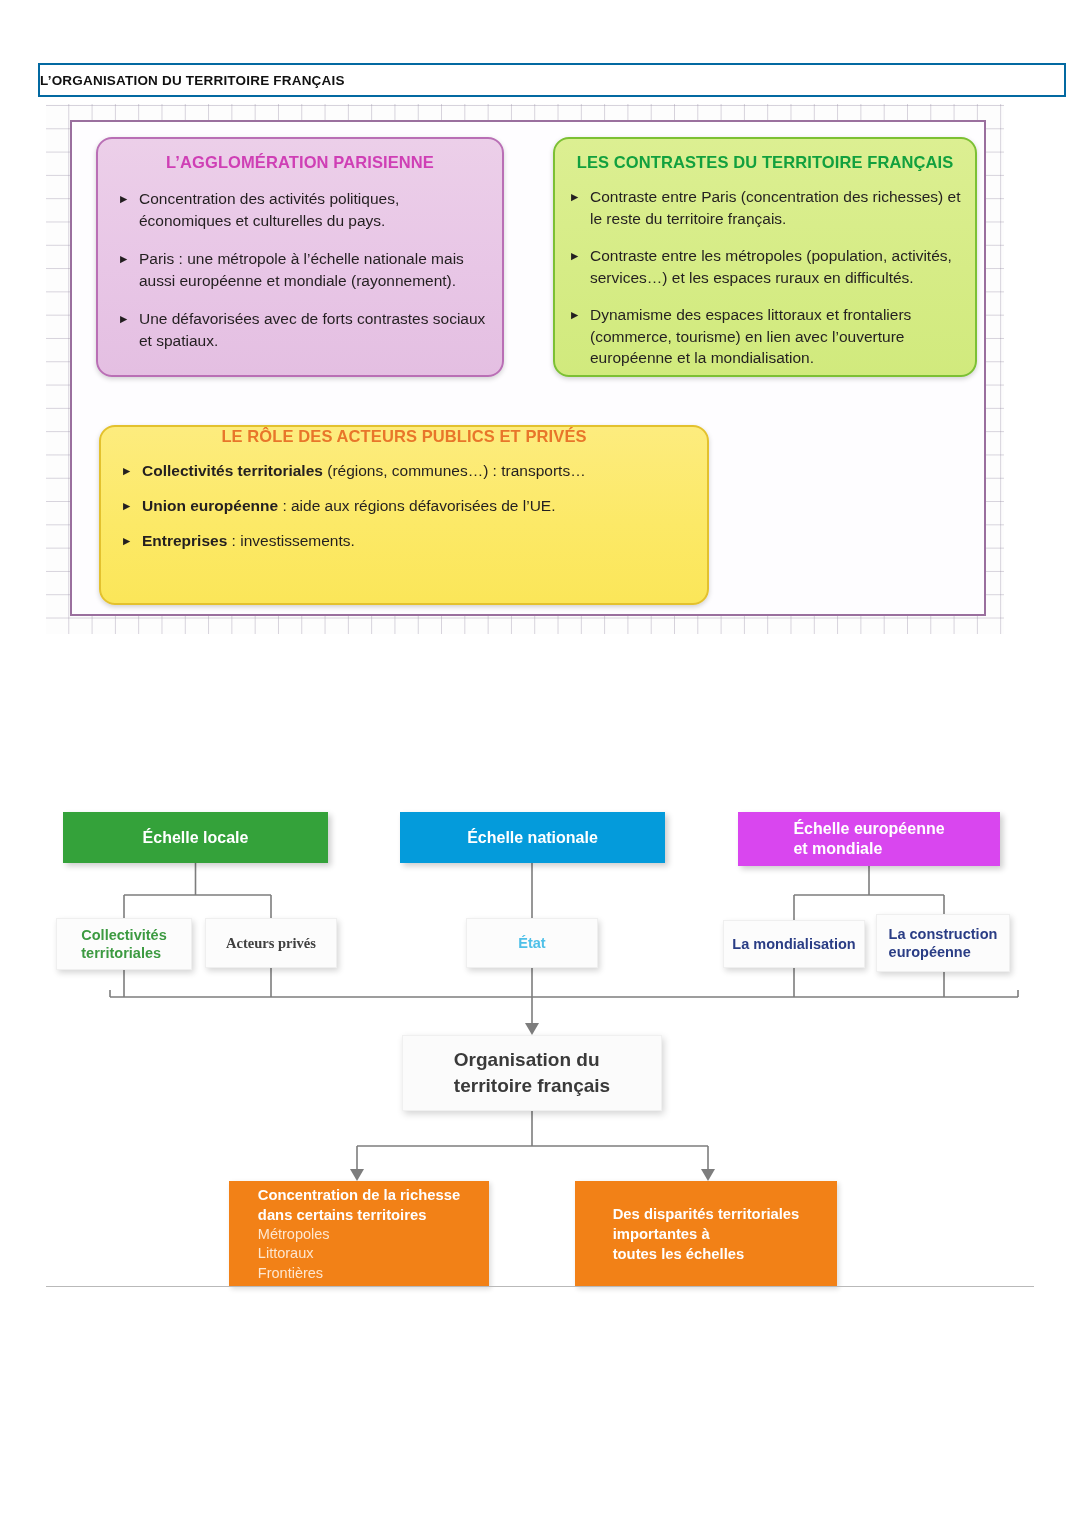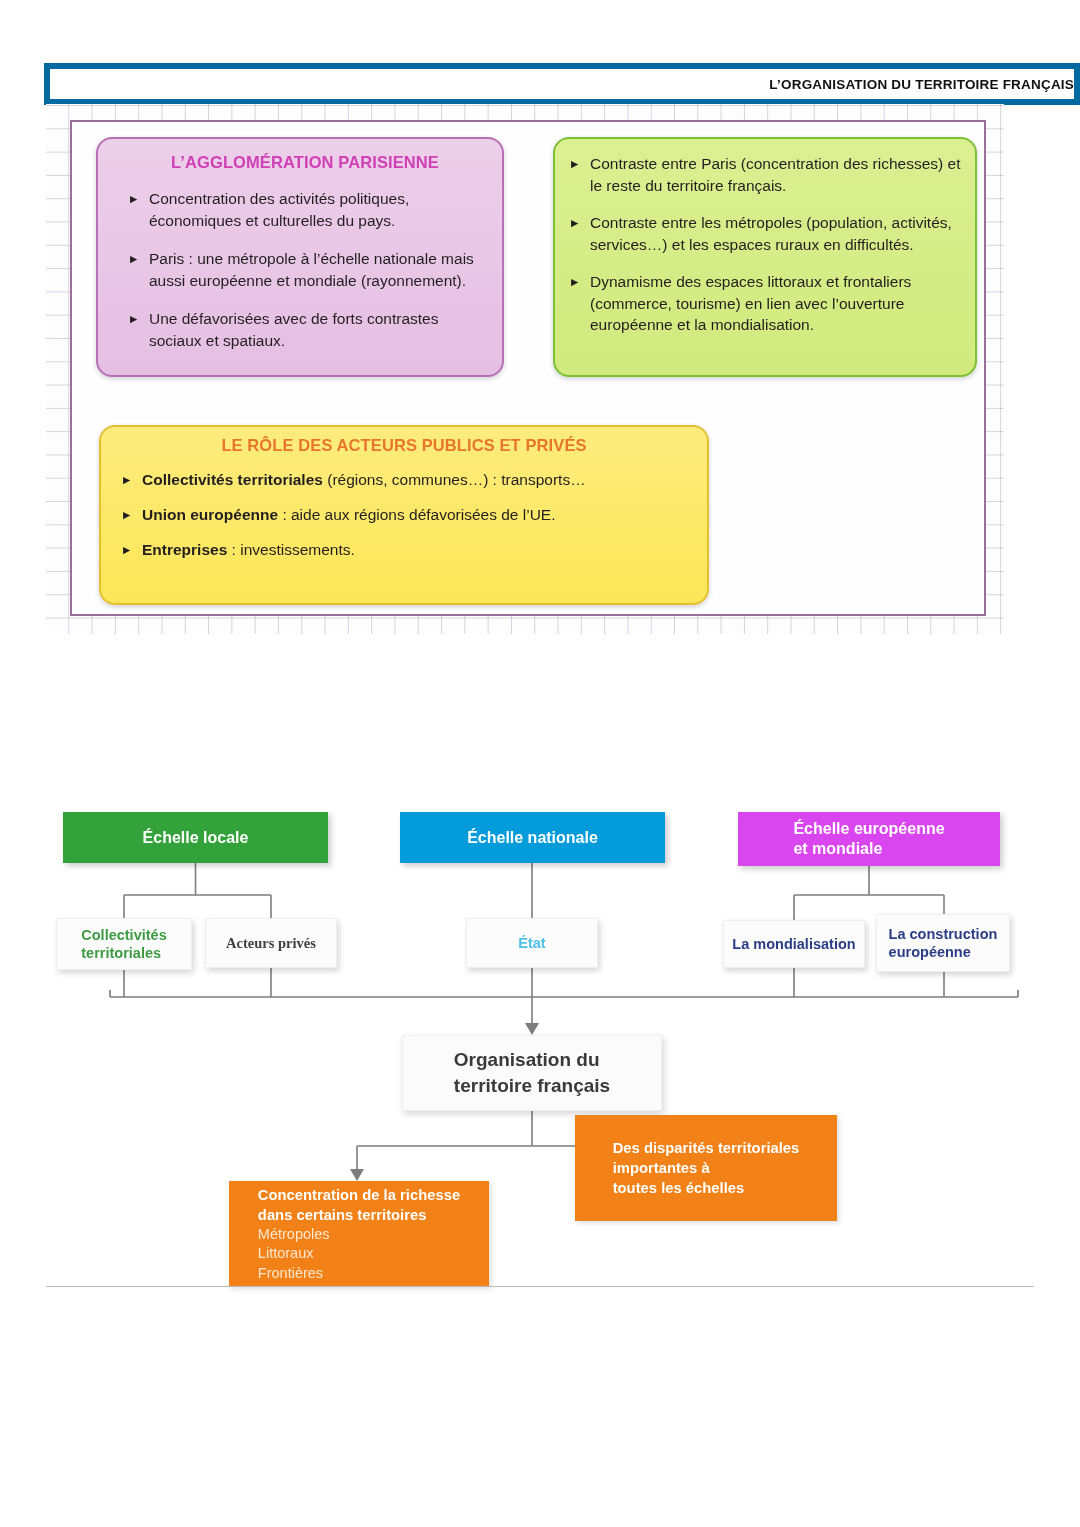--- a/index.html
+++ b/index.html
@@ -4,23 +4,23 @@
 <style>
   html,body{margin:0;padding:0;background:#ffffff;}
   body{
     width:1080px;height:1527px;position:relative;overflow:hidden;
     font-family:"Liberation Sans", sans-serif;
     -webkit-font-smoothing:antialiased;
   }
 
   
   .title-bar{
-    position:absolute;left:44px;top:63px;width:1024px;height:30px;
-    border:6px solid #0369a1;background:#fff;
-    display:flex;align-items:center;justify-content:flex-end;
+    position:absolute;left:38px;top:63px;width:1024px;height:30px;
+    border:2px solid #0369a1;background:#fff;
+    display:flex;align-items:center;justify-content:flex-start;
   }
   .title-bar .t{
     font-size:13.5px;font-weight:bold;color:#111;letter-spacing:.2px;
   }
 
   
   .sheet{
     position:absolute;left:46px;top:104px;width:958px;height:530px;
     background-color:#fdfdfd;
     background-image:
@@ -50,21 +50,20 @@
   .card li::before{
     content:"\25B6";
     position:absolute;left:0;top:0px;font-size:9.5px;color:#231f20;
   }
 
   
   #card-agglo{
     left:96px;top:137px;width:408px;height:240px;
     background:linear-gradient(to bottom,#eccfe9 0%,#e8c6e6 55%,#e4bfe2 100%);
     border:2.5px solid #b96fb5;
-    padding-left:10px;
   }
   #card-agglo .card-title{color:#cf3fb5;font-size:16.5px;margin:14px 0 16px;}
   #card-agglo ul{margin:0 16px 0 22px;}
   #card-agglo li{font-size:15.5px;line-height:21.5px;margin-bottom:17px;}
 
   
   #card-contrastes{
     left:553px;top:137px;width:424px;height:240px;
     background:linear-gradient(to bottom,#dcef92 0%,#d6ec86 55%,#d1ea7d 100%);
     border:2.5px solid #7cc034;
@@ -72,21 +71,21 @@
   #card-contrastes .card-title{color:#12a03e;font-size:16.5px;margin:14px 0 14px;}
   #card-contrastes ul{margin:0 14px 0 16px;}
   #card-contrastes li{font-size:15.5px;line-height:21.5px;margin-bottom:16px;}
 
   
   #card-acteurs{
     left:99px;top:425px;width:610px;height:180px;
     background:linear-gradient(to bottom,#fdec7e 0%,#fce967 55%,#fbe659 100%);
     border:2.5px solid #e3c12e;
   }
-  #card-acteurs .card-title{color:#e8762a;font-size:16.5px;margin:9px 0 12px;}
+  #card-acteurs .card-title{color:#e8762a;font-size:16.5px;margin:0 0 12px;}
   #card-acteurs ul{margin:0 14px 0 22px;}
   #card-acteurs li{font-size:15.5px;line-height:21px;margin-bottom:9px;}
   #card-acteurs li b{font-weight:bold;}
 
   
   .diagram{position:absolute;left:0;top:0;width:1080px;height:1527px;pointer-events:none;}
   .node{
     position:absolute;box-sizing:border-box;
     display:flex;align-items:center;justify-content:center;
   }
@@ -113,21 +112,21 @@
     left:402px;top:1035px;width:260px;height:76px;
     background:#fbfbfb;border:1px solid #f0f0f0;
     box-shadow:2px 3px 7px rgba(0,0,0,.17);
     color:#3a3a3a;font-weight:bold;font-size:19px;line-height:26px;
   }
 
   .orange{
     background:#f28117;color:#fff;box-shadow:2px 2px 5px rgba(0,0,0,.14);
   }
   #n-concentration{left:229px;top:1181px;width:260px;height:106px;}
-  #n-disparites   {left:575px;top:1115px;width:262px;height:106px;}
+  #n-disparites   {left:575px;top:1181px;width:262px;height:106px;}
   .orange .l1{font-weight:bold;font-size:14.8px;line-height:20px;}
   .orange .l2{font-weight:normal;font-size:14.5px;line-height:19.5px;color:#fde6cf;}
 
   .bottom-rule{
     position:absolute;left:46px;top:1286px;width:988px;height:1px;
     background:#b9b9b9;
   }
 </style>
 </head>
 <body>
@@ -143,20 +142,21 @@
 <div class="card" id="card-agglo">
   <div class="card-title">L’AGGLOMÉRATION PARISIENNE</div>
   <ul>
     <li>Concentration des activités politiques, économiques et culturelles du pays.</li>
     <li>Paris : une métropole à l’échelle nationale mais aussi européenne et mondiale (rayonnement).</li>
     <li>Une défavorisées avec de forts contrastes sociaux et spatiaux.</li>
   </ul>
 </div>
 
 <div class="card" id="card-contrastes">
+  <div class="card-title">LES CONTRASTES DU TERRITOIRE FRANÇAIS</div>
   <ul>
     <li>Contraste entre Paris (concentration des richesses) et le reste du territoire français.</li>
     <li>Contraste entre les métropoles (population, activités, services…) et les espaces ruraux en difficultés.</li>
     <li>Dynamisme des espaces littoraux et frontaliers (commerce, tourisme) en lien avec l’ouverture européenne et la mondialisation.</li>
   </ul>
 </div>
 
 <div class="card" id="card-acteurs">
   <div class="card-title">LE RÔLE DES ACTEURS PUBLICS ET PRIVÉS</div>
   <ul>

